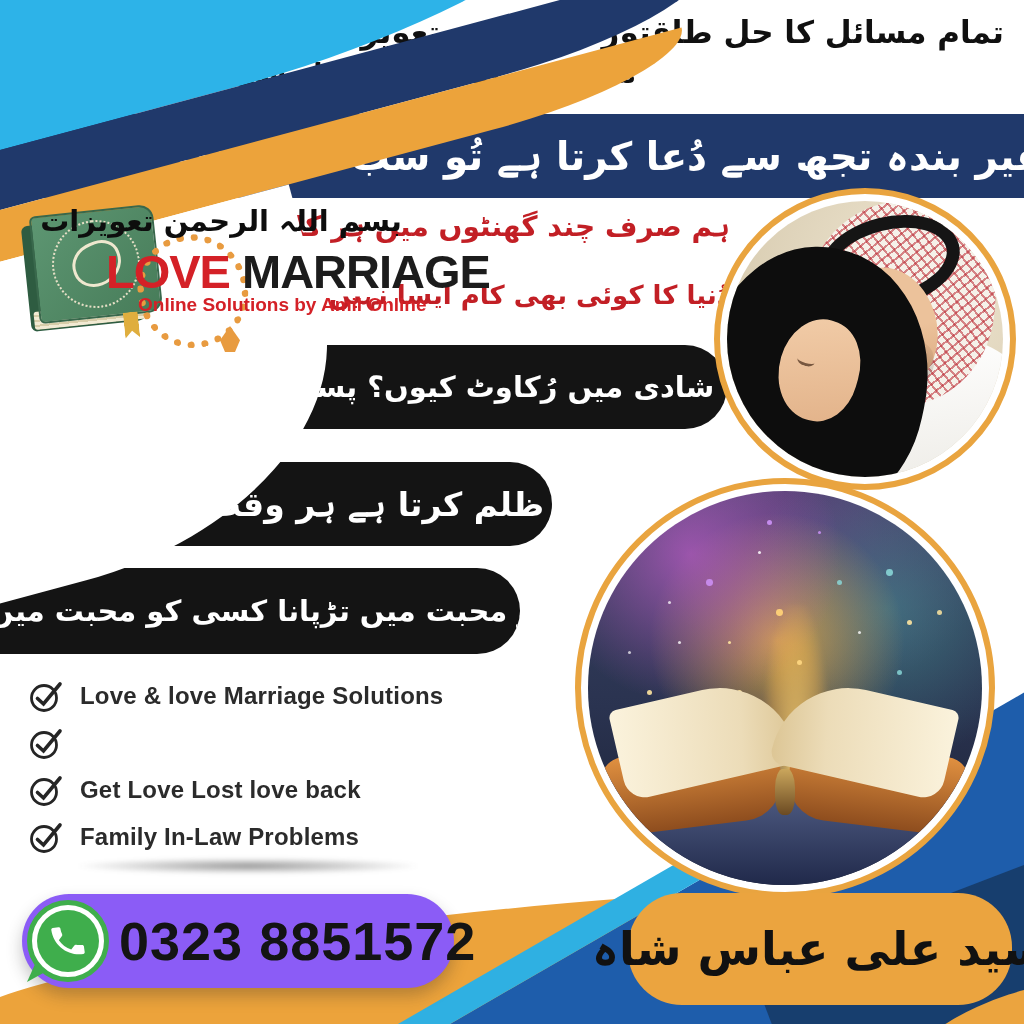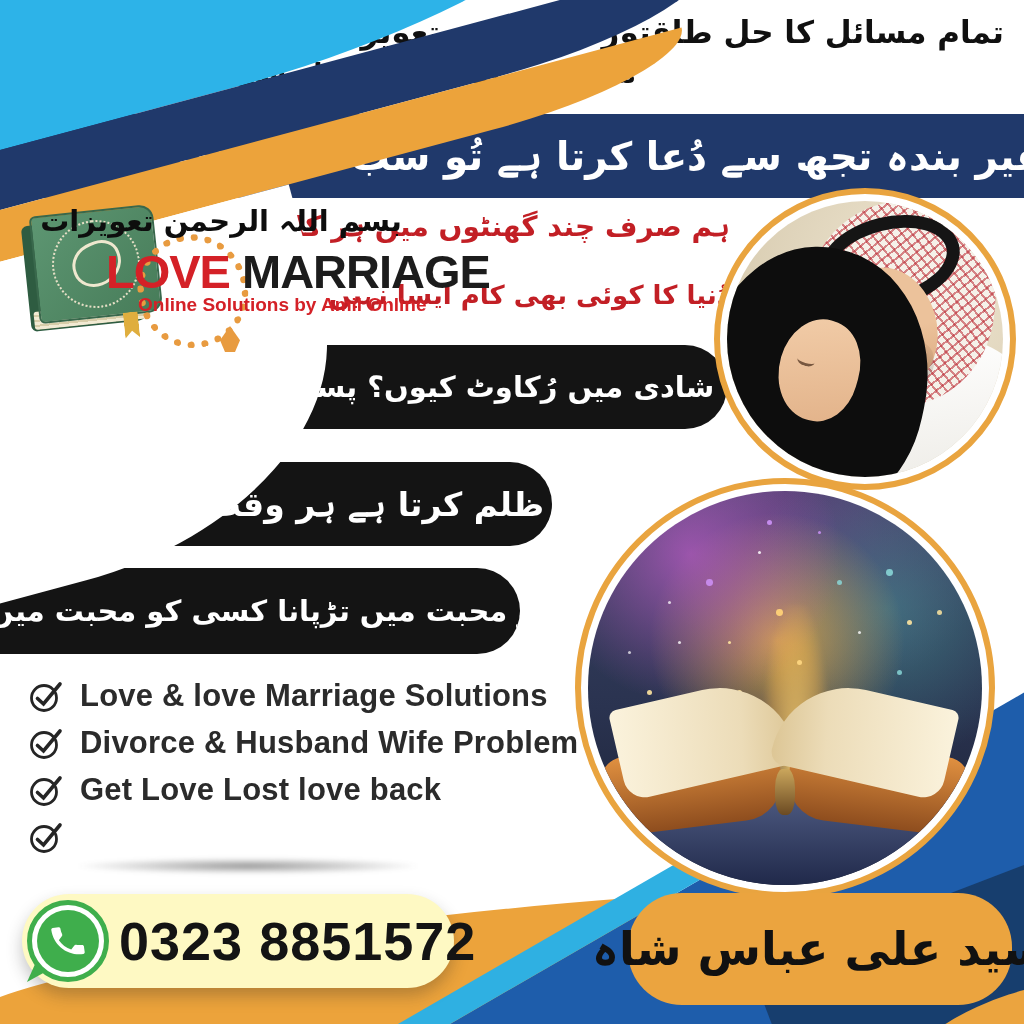--- a/index.html
+++ b/index.html
@@ -137,39 +137,39 @@
       100px 240px 0 1px rgba(255,220,140,.9), 200px 230px 0 2px rgba(255,210,120,.95),
       250px 200px 0 1px rgba(255,255,255,.8), 140px 150px 0 0 rgba(255,230,160,.9),
       180px 30px 0 1px rgba(210,150,255,.85), 80px 110px 0 0 rgba(255,255,255,.75),
       310px 180px 0 1px rgba(140,220,220,.8), 230px 250px 0 2px rgba(255,210,120,.9),
       40px 160px 0 0 rgba(255,255,255,.7), 350px 120px 0 1px rgba(255,230,160,.85);}
 
   
   .services{position:absolute;left:30px;top:672px;width:520px;z-index:3;}
   .svc{display:flex;align-items:center;height:47px;gap:14px;}
   .svc svg{flex:0 0 36px;}
-  .svc .lbl{font-weight:bold;font-size:31px;color:#2b2b2b;letter-spacing:.2px;white-space:nowrap;}
+  .svc .lbl{font-weight:bold;font-size:24px;color:#2b2b2b;letter-spacing:.2px;white-space:nowrap;}
 
   
   .smear{position:absolute;left:78px;top:858px;width:340px;height:16px;
       background:radial-gradient(ellipse at center,rgba(50,50,50,.5),transparent 72%);
       filter:blur(2px);z-index:2;}
   .bl-orange{position:absolute;left:-60px;top:958px;width:1260px;height:420px;background:#eca33b;
       border-radius:100% 100% 0 0 / 150px 150px 0 0;transform:rotate(-5deg);transform-origin:0 0;z-index:1;}
   .br-wrap{position:absolute;left:450px;top:1024px;width:0;height:0;transform:rotate(-30deg);
       transform-origin:0 0;z-index:2;}
   .br-wrap>div{position:absolute;}
   .br-blue{left:-520px;top:0;width:2000px;height:620px;background:#1e5dab;}
   .br-dark{left:240px;top:210px;width:1400px;height:500px;background:#173e6e;transform:rotate(9deg);}
   .br-cyan{left:-520px;top:-26px;width:1050px;height:26px;background:#2fb0e2;}
   .sig-tail{position:absolute;left:880px;top:990px;width:300px;height:160px;background:#eba43f;
       border-radius:60% 0 0 0;transform:rotate(-12deg);z-index:4;}
 
   
-  .phone{position:absolute;left:22px;top:894px;width:432px;height:94px;background:#fef9c3;
+  .phone{position:absolute;left:22px;top:894px;width:432px;height:94px;background:#8b5cf6;
       border-radius:47px;display:flex;align-items:center;z-index:6;
       box-shadow:0 8px 16px rgba(40,40,40,.28);}
   .wa{position:relative;width:82px;height:82px;margin-left:5px;flex:0 0 82px;}
   .wa-tail{position:absolute;left:0px;bottom:0px;width:24px;height:24px;background:#3fae4c;
       clip-path:polygon(0 100%,100% 45%,45% 0);}
   .wa-ring{position:absolute;inset:0;border:5px solid #3fae4c;border-radius:50%;background:#fff;box-sizing:border-box;}
   .wa-core{position:absolute;inset:10px;background:#3fae4c;border-radius:50%;display:flex;
       align-items:center;justify-content:center;}
   .wa-core svg{width:40px;height:40px;fill:#fff;transform:rotate(-8deg);}
   .phone-num{font-weight:bold;font-size:54px;color:#141414;margin-left:10px;letter-spacing:1px;white-space:nowrap;}
@@ -258,34 +258,34 @@
         <circle cx="14" cy="20" r="12.5" fill="none" stroke="#252525" stroke-width="2.8"></circle>
         <path d="M7.5 20.5 L13.5 26 L30 6" fill="none" stroke="#252525" stroke-width="3.6" stroke-linecap="round"></path>
       </svg>
       <span class="lbl">Love &amp; love Marriage Solutions</span>
     </div>
     <div class="svc">
       <svg width="36" height="36" viewBox="0 0 36 36">
         <circle cx="14" cy="20" r="12.5" fill="none" stroke="#252525" stroke-width="2.8"></circle>
         <path d="M7.5 20.5 L13.5 26 L30 6" fill="none" stroke="#252525" stroke-width="3.6" stroke-linecap="round"></path>
       </svg>
-      <span class="lbl">Divorce &amp; Husband Wife Problem</span>
     </div>
     <div class="svc">
       <svg width="36" height="36" viewBox="0 0 36 36">
         <circle cx="14" cy="20" r="12.5" fill="none" stroke="#252525" stroke-width="2.8"></circle>
         <path d="M7.5 20.5 L13.5 26 L30 6" fill="none" stroke="#252525" stroke-width="3.6" stroke-linecap="round"></path>
       </svg>
       <span class="lbl">Get Love Lost love back</span>
     </div>
     <div class="svc">
       <svg width="36" height="36" viewBox="0 0 36 36">
         <circle cx="14" cy="20" r="12.5" fill="none" stroke="#252525" stroke-width="2.8"></circle>
         <path d="M7.5 20.5 L13.5 26 L30 6" fill="none" stroke="#252525" stroke-width="3.6" stroke-linecap="round"></path>
       </svg>
+      <span class="lbl">Family In-Law Problems</span>
     </div>
   </div>
 
   <div class="smear"></div>
   <div class="bl-orange"></div>
   <div class="br-wrap">
     <div class="br-blue"></div>
     <div class="br-dark"></div>
     <div class="br-cyan"></div>
   </div>

